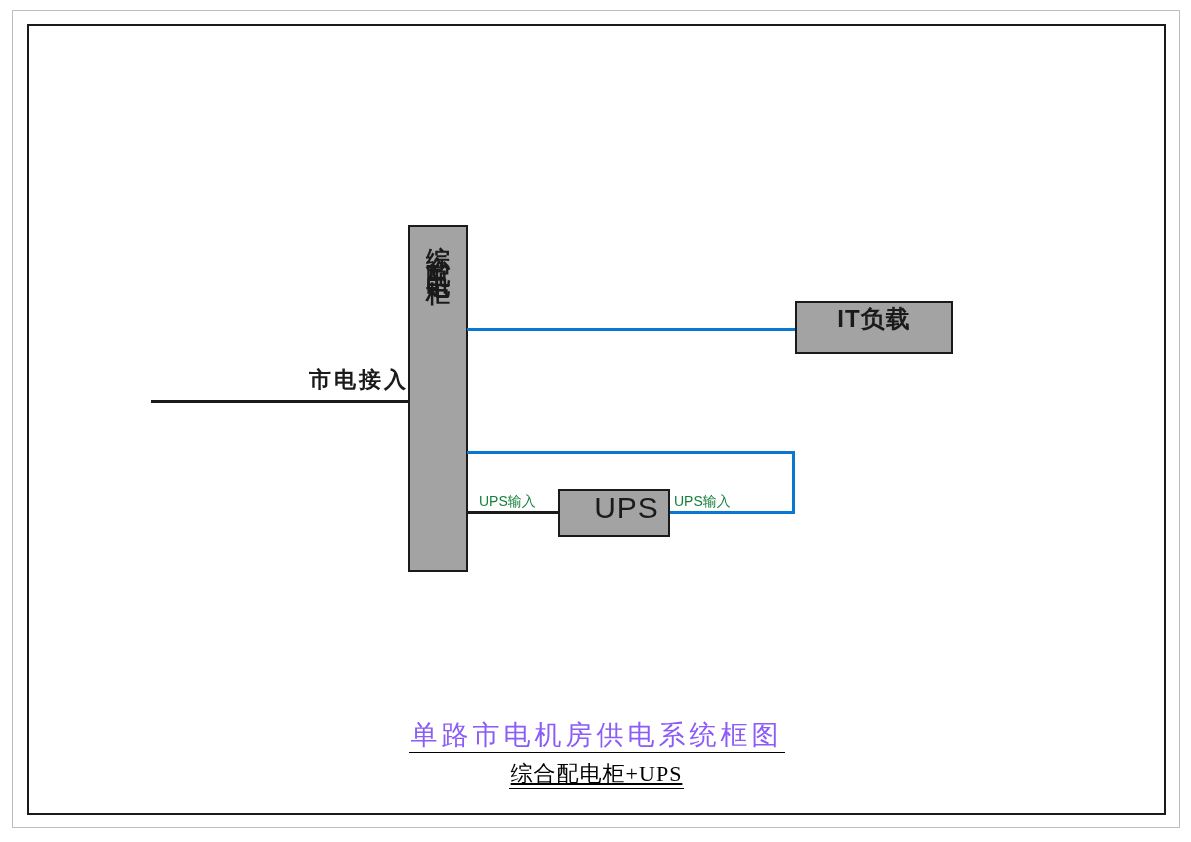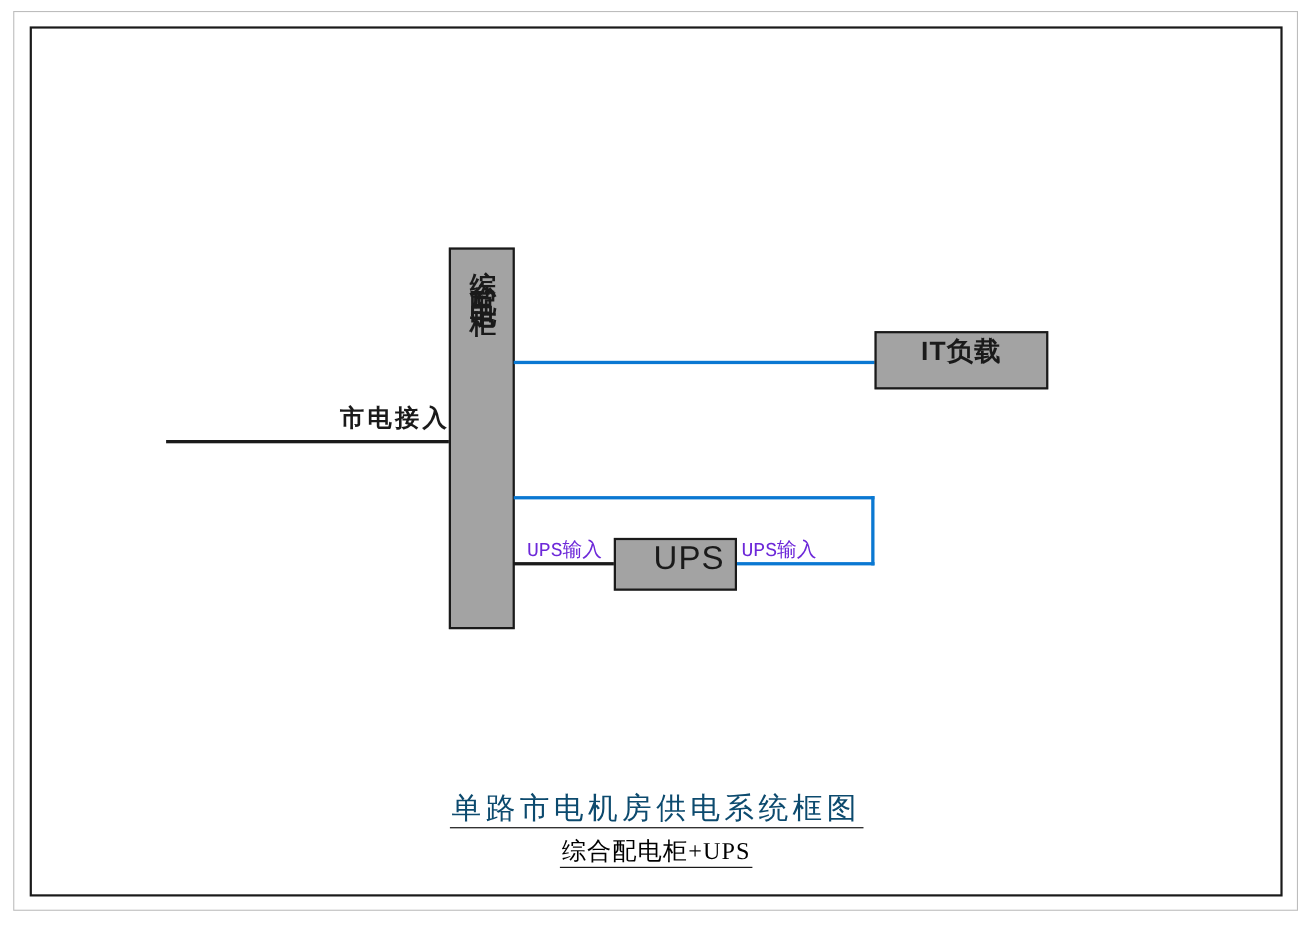--- a/index.html
+++ b/index.html
@@ -50,45 +50,45 @@
     font-size:24px;font-weight:600;letter-spacing:9px;line-height:1;
     color:var(--ink);
   }
   .it-box{left:795px;top:301px;width:158px;height:53px;}
   .it-box .node-label{font-size:24px;font-weight:600;letter-spacing:1px;}
   .ups-box{left:558px;top:489px;width:112px;height:48px;}
   .ups-box .node-label{font-size:30px;font-weight:500;letter-spacing:1px;margin-left:25px;}
 
   
   .port-label{
-    font-size:18px;font-weight:500;color:#6d28d9;line-height:16px;white-space:nowrap;font-family:Liberation Mono, monospace;
+    font-size:14px;font-weight:500;color:#15803d;line-height:16px;white-space:nowrap;
   }
   .lbl-ups-in{left:479px;top:493px;}
   .lbl-ups-out{left:674px;top:493px;}
 
   
   .mains-label{
     left:151px;top:365px;width:258px;text-align:right;
     font-size:22px;font-weight:600;letter-spacing:3px;white-space:nowrap;
   }
 
   
   .title-wrap{left:27px;top:720px;width:1139px;text-align:center;}
   .diagram-title{
     display:inline-block;
     font-family:"Liberation Serif","DejaVu Serif",serif;
-    font-size:27px;color:#0c4a6e;letter-spacing:4px;line-height:31px;
+    font-size:27px;color:#8b5cf6;letter-spacing:4px;line-height:31px;
     border-bottom:1.5px solid #000;padding:0 2px 1px 2px;
   }
   .subtitle-wrap{left:27px;top:761px;width:1139px;text-align:center;}
   .diagram-subtitle{
     display:inline-block;
     font-family:"Liberation Serif","DejaVu Serif",serif;
     font-size:22px;color:#000;letter-spacing:1px;line-height:26px;
-    border-bottom:1.5px solid #000;padding:0 2px 1px 2px;
+    border-bottom:1.5px solid #000;padding:0 2px 1px 2px;text-decoration:underline;
   }
 </style>
 </head>
 <body>
 
 <div class="abs outer-frame"></div>
 <div class="abs inner-frame"></div>
 
 <div class="abs mains-label">市电接入</div>
 <div class="abs hline line-mains"></div>

